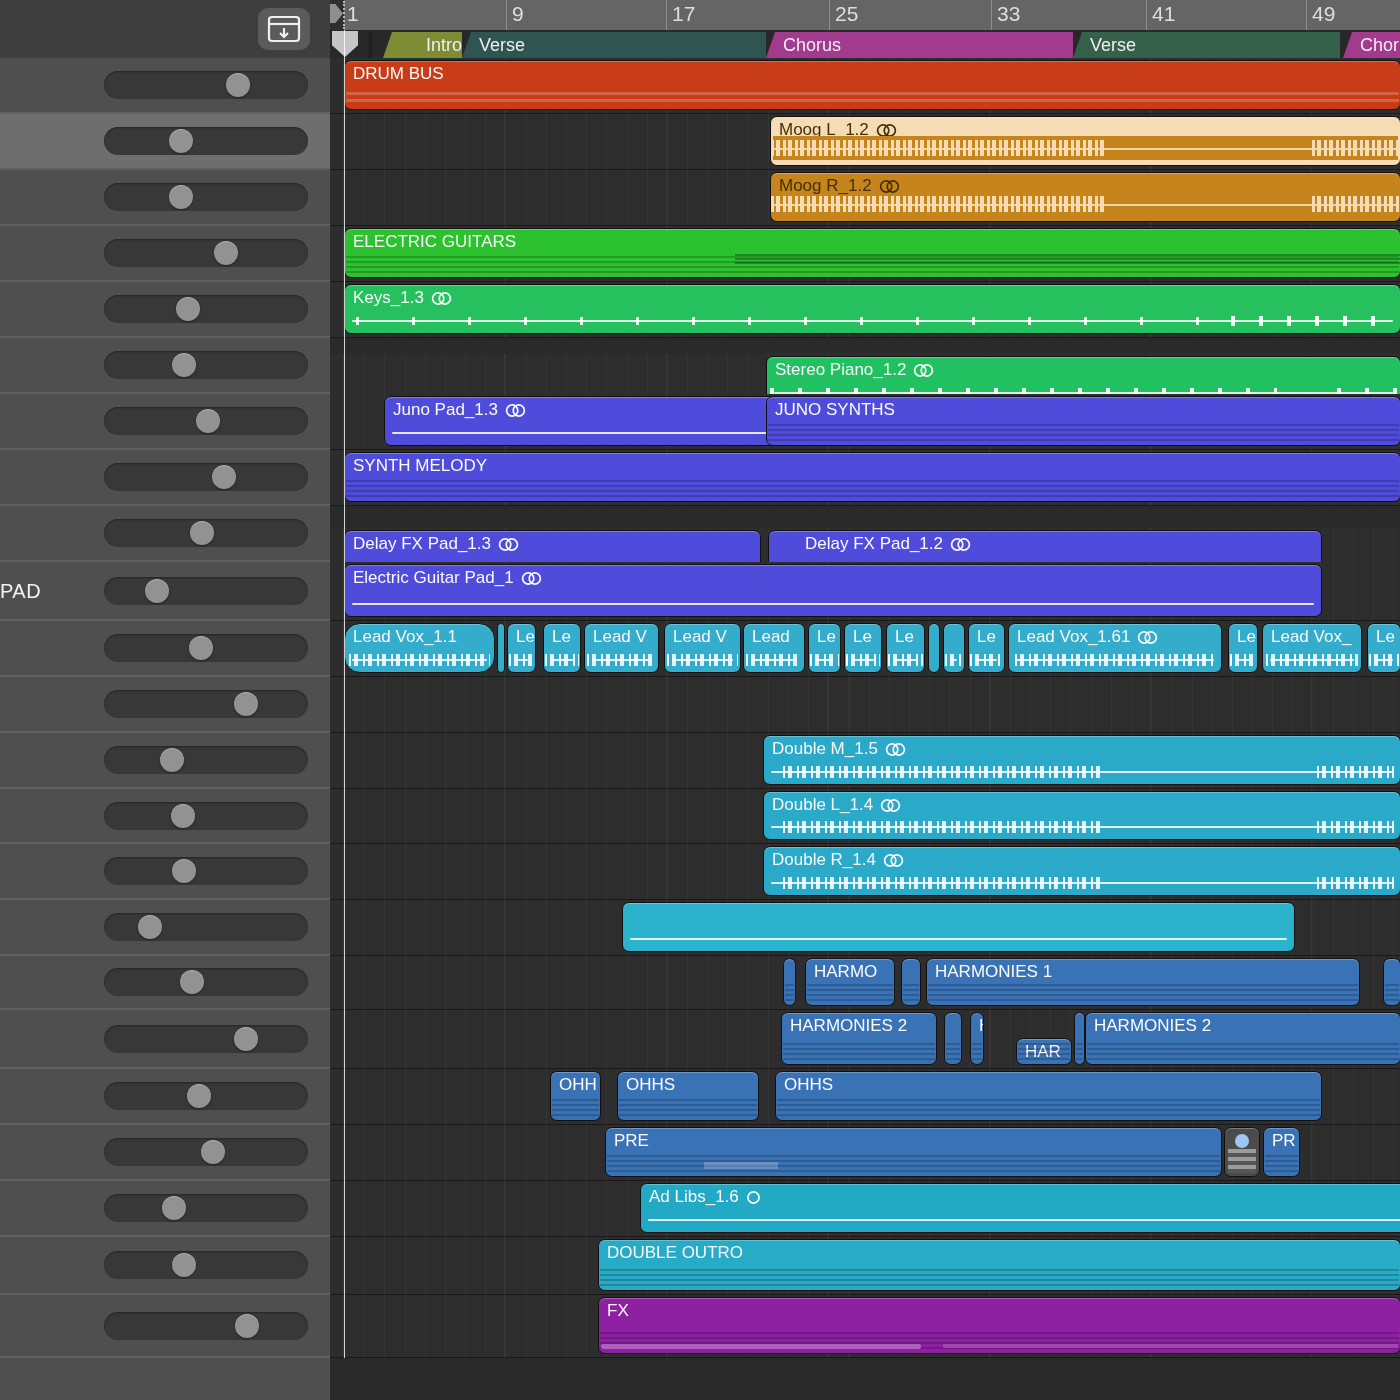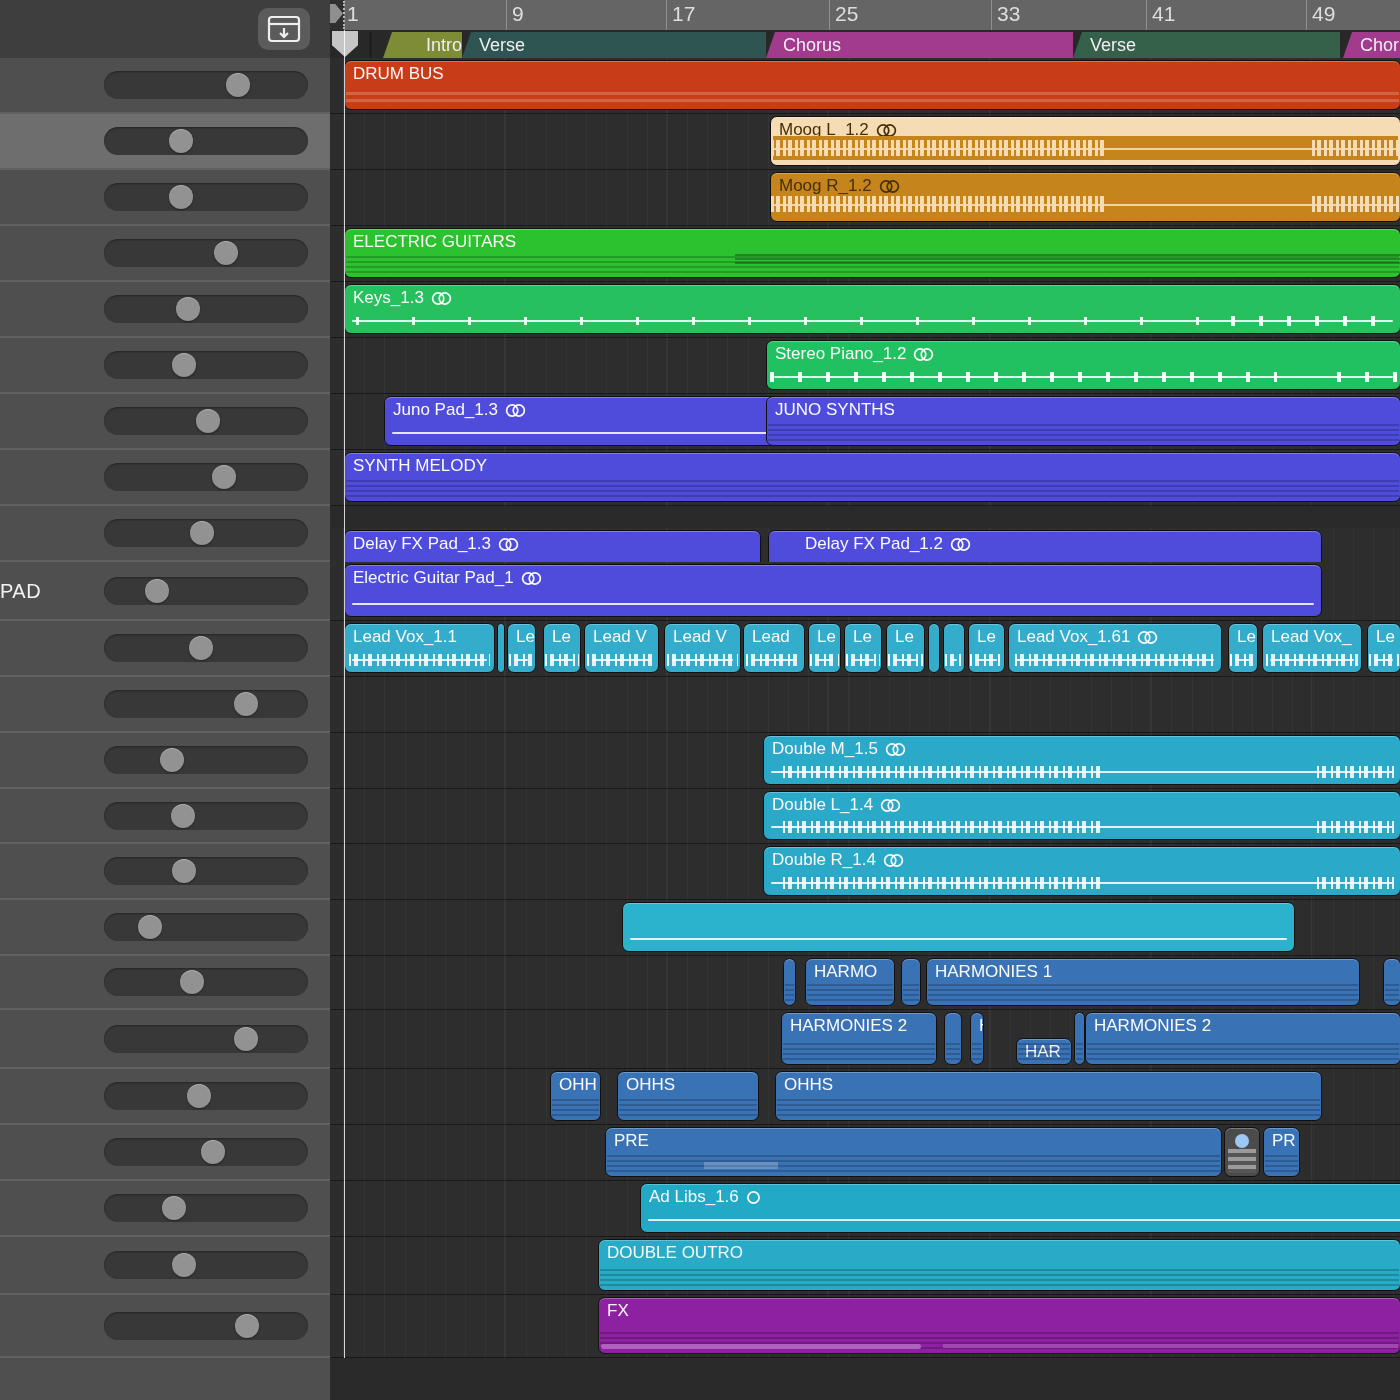--- a/index.html
+++ b/index.html
@@ -268,21 +268,21 @@
                   <circle cx="7.2" cy="7.5" r="5.6" fill="none" stroke="currentColor" stroke-width="1.7"></circle>
                   <circle cx="13.8" cy="7.5" r="5.6" fill="none" stroke="currentColor" stroke-width="1.7"></circle>
                 </svg>
               </span>
             </div>
             <div class="wv-line"></div>
             <div class="seg wv-sparse" style="left: 1%; width: 82%;"></div>
             <div class="seg wv-piano" style="left: 84%; width: 15%;"></div>
           </div>
         </div>
-        <div class="lane" style="top: 338px; height: 56px; padding-left: 36px;">
+        <div class="lane" style="top: 354px; height: 56px; padding-left: 36px;">
           <div class="region" style="left: 436px; width: 635px; background: rgb(33, 193, 97);">
             <div class="rg-label">
               <span>Stereo Piano_1.2</span>
               <span class="rg-icon">
                 <svg width="21" height="15" viewBox="0 0 21 15">
                   <circle cx="7.2" cy="7.5" r="5.6" fill="none" stroke="currentColor" stroke-width="1.7"></circle>
                   <circle cx="13.8" cy="7.5" r="5.6" fill="none" stroke="currentColor" stroke-width="1.7"></circle>
                 </svg>
               </span>
             </div>
@@ -353,21 +353,21 @@
                 <svg width="21" height="15" viewBox="0 0 21 15">
                   <circle cx="7.2" cy="7.5" r="5.6" fill="none" stroke="currentColor" stroke-width="1.7"></circle>
                   <circle cx="13.8" cy="7.5" r="5.6" fill="none" stroke="currentColor" stroke-width="1.7"></circle>
                 </svg>
               </span>
             </div>
             <div class="wv-line"></div>
           </div>
         </div>
         <div class="lane" style="top: 621px; height: 56px;">
-          <div class="region" style="left: 14px; width: 151px; background: rgb(51, 173, 203);">
+          <div class="region" style="left: 14px; width: 151px; background: rgb(51, 173, 203); border-radius: 16px;">
             <div class="rg-label">
               <span>Lead Vox_1.1</span>
             </div>
             <div class="wv-line"></div>
             <div class="seg wv-tex" style="left: 3%; width: 94%;"></div>
           </div>
           <div class="region" style="left: 167px; width: 8px; background: rgb(51, 173, 203);"></div>
           <div class="region" style="left: 177px; width: 29px; background: rgb(51, 173, 203);">
             <div class="rg-label">
               <span>Le</span>

